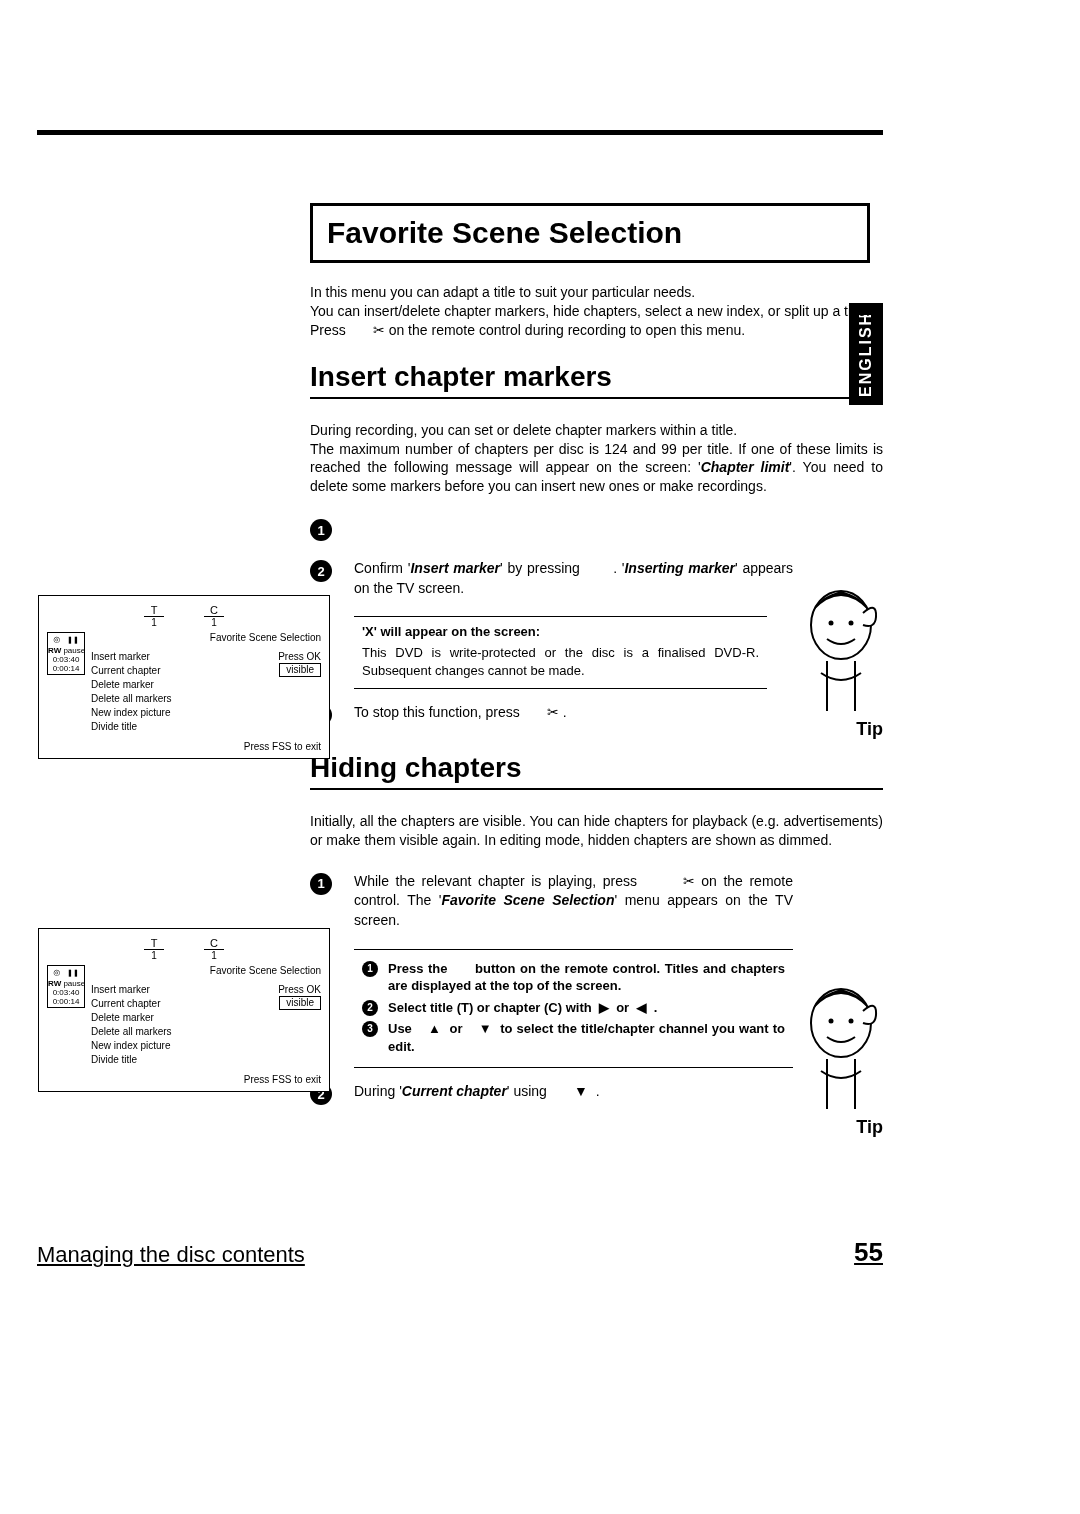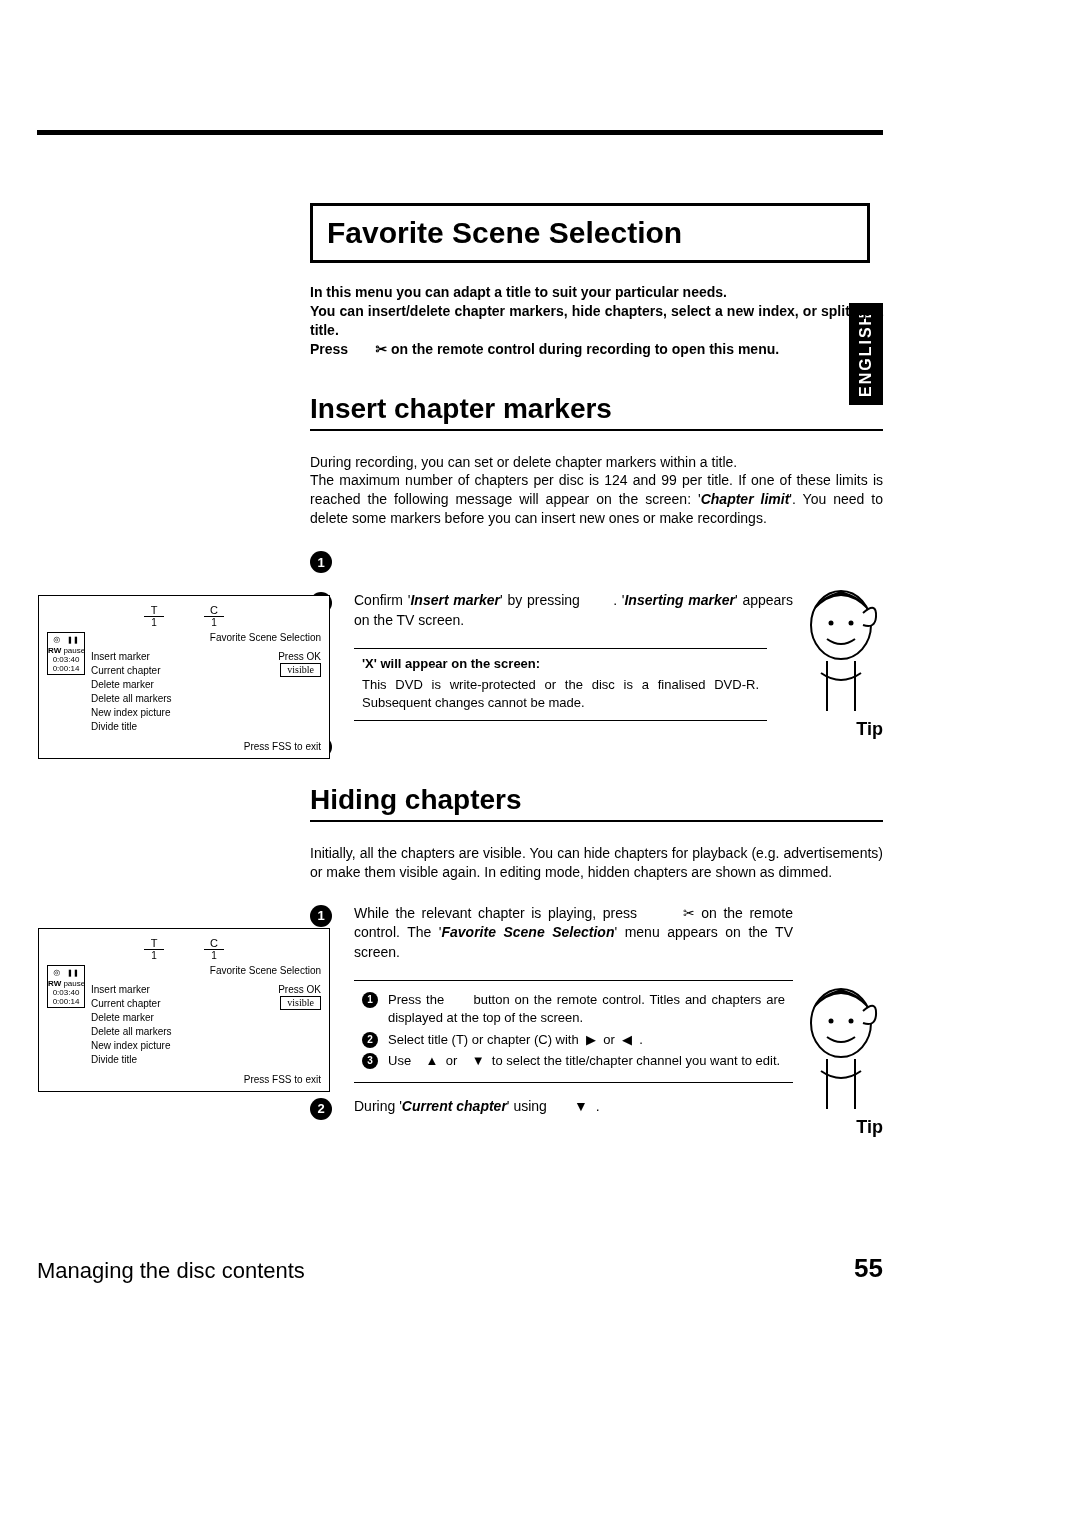--- a/index.html
+++ b/index.html
@@ -56,22 +56,21 @@
     width: 560px;
   }
   .h1-box .h1 {
     font-size: 30px;
     font-weight: bold;
   }
   .intro {
     font-size: 14px;
     line-height: 1.35;
     text-align: justify;
-    margin-bottom: 33px;
-    font-weight: bold;
+    margin-bottom: 20px;
   }
   .scissors { font-family: serif; }
   .h2 {
     font-size: 28px;
     font-weight: bold;
     border-bottom: 2px solid #000;
     padding-bottom: 4px;
     margin-bottom: 22px;
   }
   .body-para {
@@ -118,21 +117,21 @@
     text-align: justify;
   }
   .tip-box-title { font-weight: bold; margin-bottom: 2px; }
   .tip-box .mini-steps { margin-top: 4px; }
   .mini-step-row { display:flex; align-items:flex-start; margin-bottom:4px;}
   .mini-step-num {
     width: 16px; height:16px; border-radius:50%; background:#000;color:#fff;
     font-size:10px;font-weight:bold;display:flex;align-items:center;justify-content:center;
     margin-right:10px;flex-shrink:0;margin-top:1px;
   }
-  .mini-step-body { flex:1 1 auto; font-size:13px; line-height:1.35; text-align:justify;}
+  .mini-step-body { flex:1 1 auto; font-size:13px; line-height:1.35; text-align:justify;font-weight:bold;}
   .tip-figure {
     position: absolute;
     right: 197px;
     width: 80px;
   }
   .tip-figure svg { display:block; margin-bottom:2px;}
   .tip-label {
     font-size: 18px;
     font-weight: bold;
     text-align: right;
@@ -161,30 +160,31 @@
     padding:1px 0;
     margin-right:6px;
   }
   .tv-left-col .sym-row { display:flex;justify-content:center;align-items:center;gap:2px;font-size:10px;}
   .tv-menu { flex:1 1 auto;}
   .tv-menu-title { text-align:right; font-size:10px; margin-bottom:6px;}
   .tv-menu-list { }
   .tv-menu-item { display:flex; justify-content:space-between; align-items:center; height:14px; font-size:10px;}
   .tv-menu-item .mi-label { }
   .tv-menu-item .mi-action {}
-  .tv-visible-box { border:1px solid #000; padding:0 6px; font-size:10px; line-height:12px;font-family:Liberation Serif, serif;}
+  .tv-visible-box { border:1px solid #000; padding:0 6px; font-size:10px; line-height:12px;}
   .tv-footer { text-align:right; font-size:10px; margin-top:8px;}
   .footer-bar {
     position:absolute;
-    bottom: 230px;
+    bottom: 246px;
     left:37px;
     right:197px;
     display:flex;
     justify-content:space-between;
     align-items:flex-end;
+    text-decoration:underline;
   }
   .footer-title { font-size:22px; font-weight:normal;}
   .footer-page { font-size:26px; font-weight:bold;}
   .arrow-tri { font-family: Arial, sans-serif; }
 </style>
 </head>
 <body>
 
 <div class="page">
 
@@ -228,20 +228,26 @@
       </div>
     </div>
 
     <div class="tip-box" style="margin-right:116px;">
       <div class="tip-box-title">'X' will appear on the screen:</div>
       <div>This DVD is write-protected or the disc is a finalised DVD-R. Subsequent changes cannot be made.</div>
     </div>
 
     <div class="step-row">
       <div class="step-num">3</div>
+      <div class="step-body">
+        <span>To stop this function, press</span>
+        &nbsp;&nbsp;&nbsp;&nbsp;&nbsp;
+        <span class="scissors">✂</span>
+        <span>.</span>
+      </div>
     </div>
 
     
     <div class="h2" style="margin-top:26px;">Hiding chapters</div>
 
     <div class="body-para">Initially, all the chapters are visible. You can hide chapters for playback (e.g. advertisements) or make them visible again. In editing mode, hidden chapters are shown as dimmed.</div>
 
     <div class="step-row" style="padding-right:90px;">
       <div class="step-num">1</div>
       <div class="step-body">

